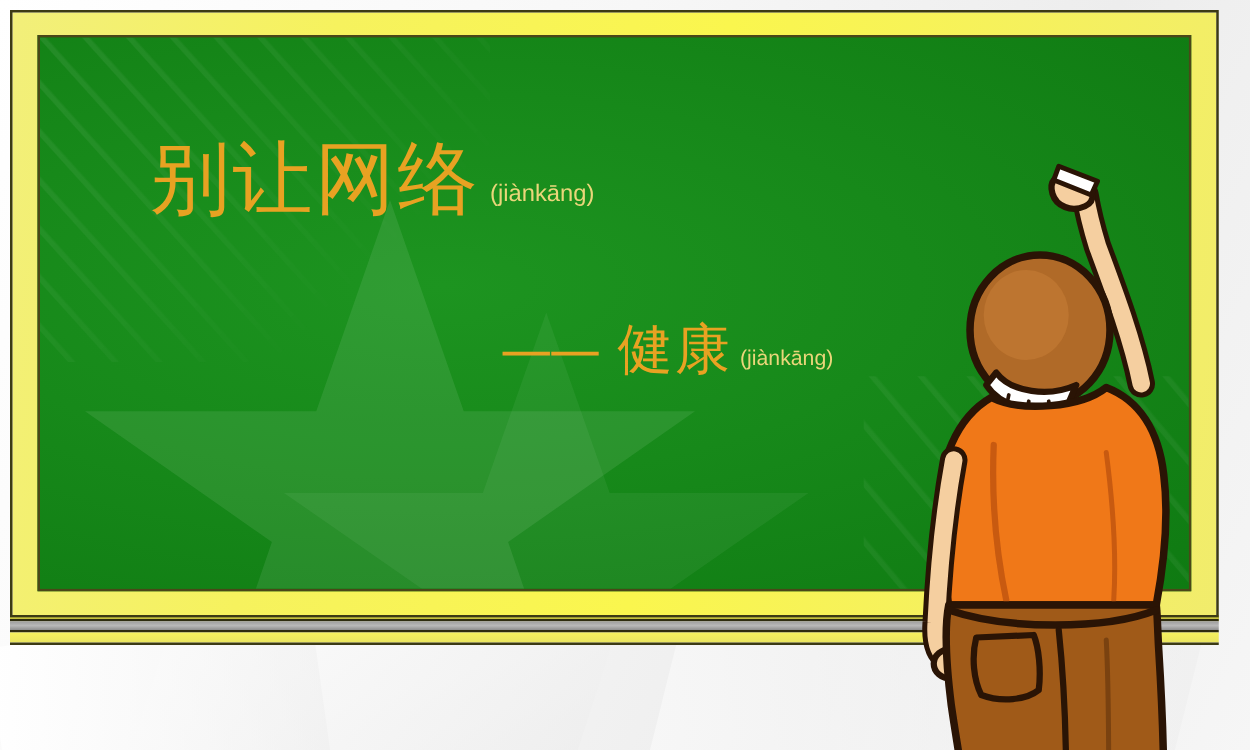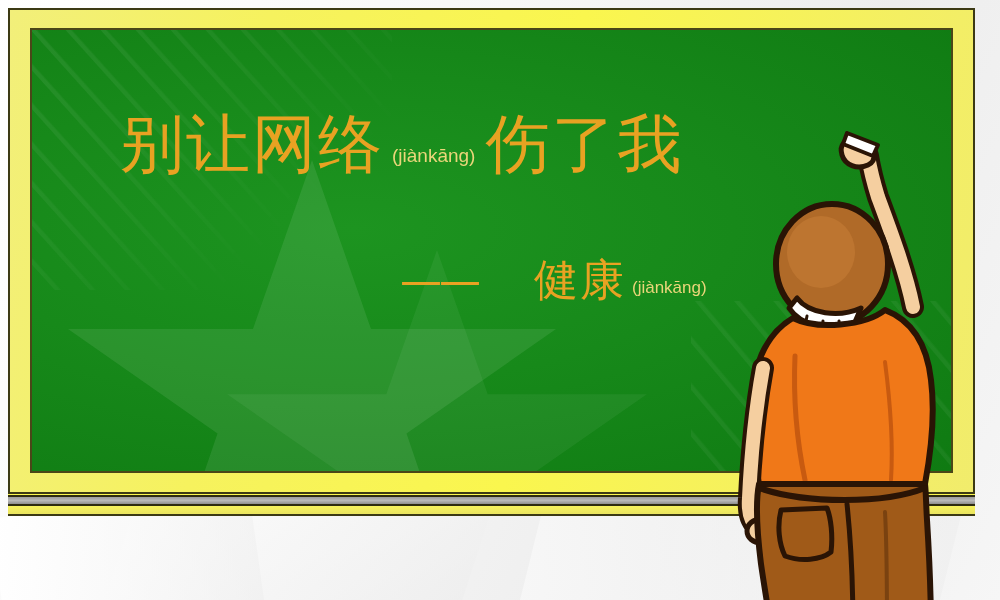--- a/index.html
+++ b/index.html
@@ -212,21 +212,20 @@
     color: #e8a222;
     letter-spacing: -3px;
     margin-right: 16px;
   }
   .han-sub {
     font-family: "DejaVu Sans", "Liberation Sans", sans-serif;
     font-size: 44px;
     line-height: 1;
     color: #e8a222;
     letter-spacing: 2px;
-    margin-left: 40px;
   }
   .pinyin-sub {
     font-family: "Liberation Sans", "DejaVu Sans", sans-serif;
     font-size: 17px;
     color: #ead67a;
     margin: 0 24px 0 6px;
     position: relative;
     top: -2px;
   }
 
@@ -264,21 +263,20 @@
 
   <div class="ledge">
     <div class="ledge-yellow-top"></div>
     <div class="ledge-gray"></div>
     <div class="ledge-yellow-bot"></div>
   </div>
 
   <div class="title-line">
     <span class="han-main">别让网络</span>
     <span class="pinyin">(jiànkāng)</span>
-    <span class="han-main">伤了我</span>
   </div>
 
   <div class="subtitle-line">
     <span class="dash">——</span>
     <span class="han-sub">健康</span>
     <span class="pinyin-sub">(jiànkāng)</span>
   </div>
 
   <div class="student">
     <svg viewBox="0 0 265 488" xmlns="http://www.w3.org/2000/svg" aria-hidden="true">

